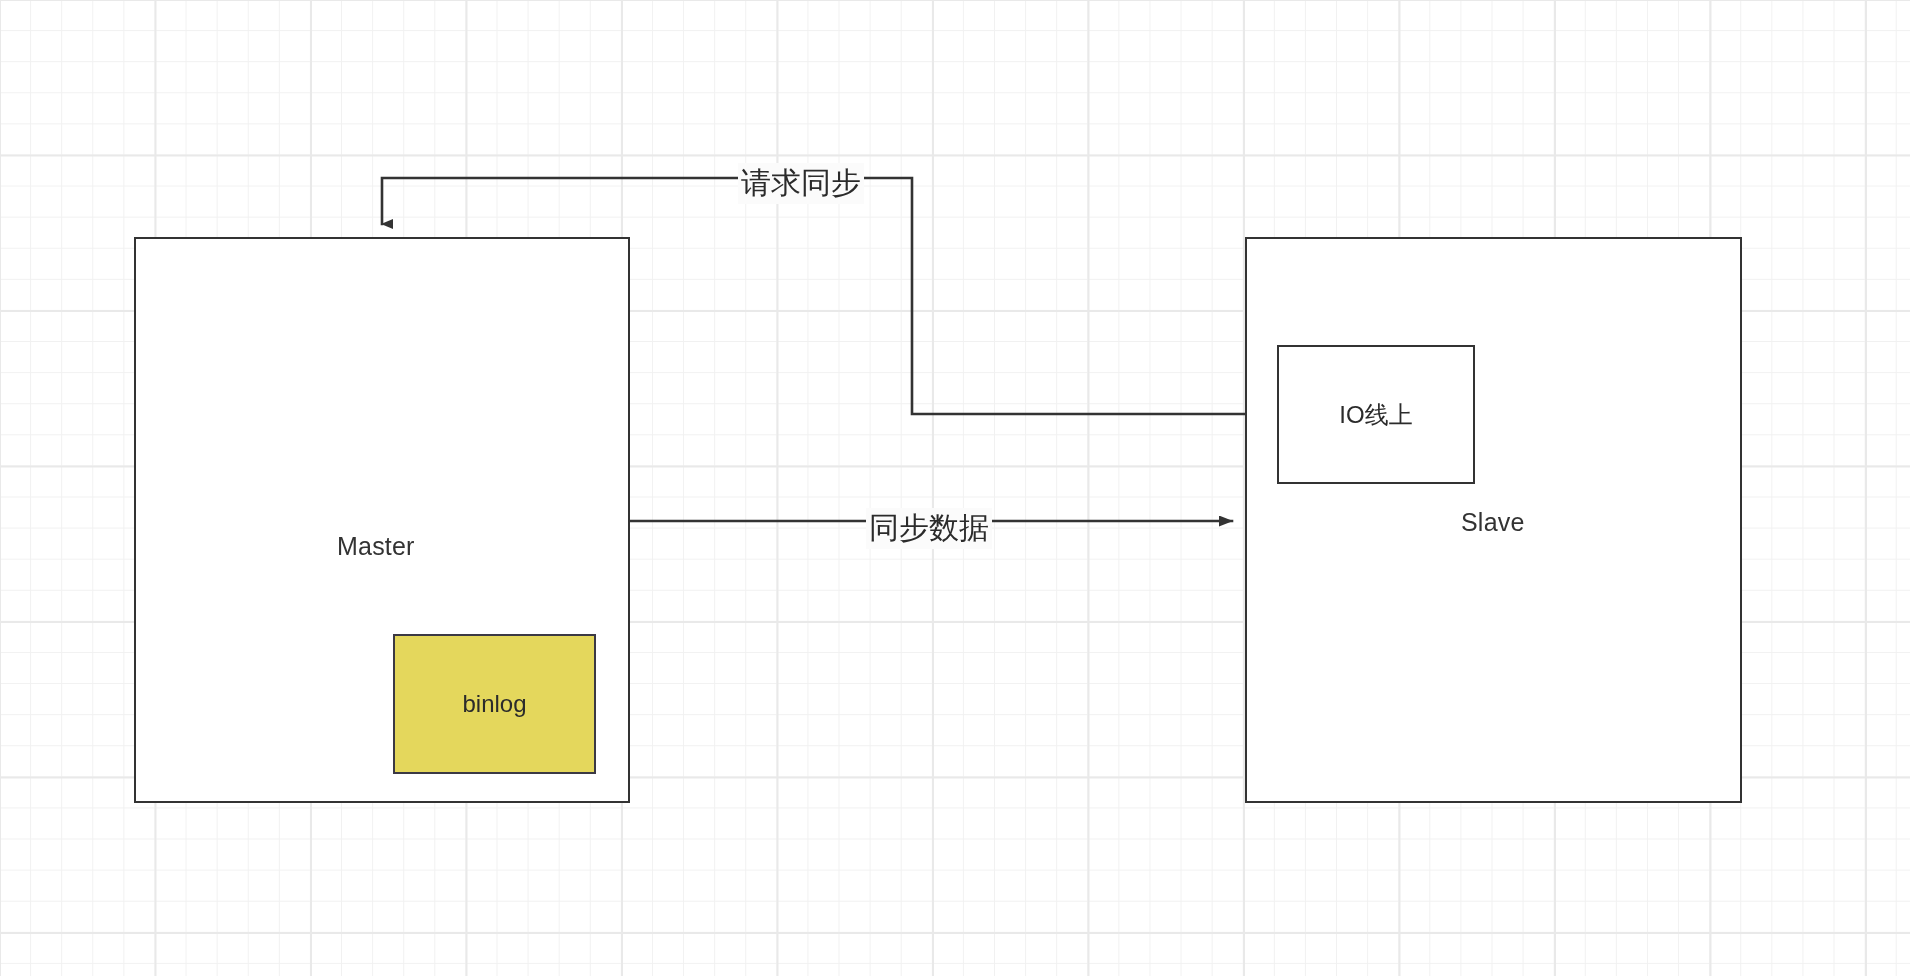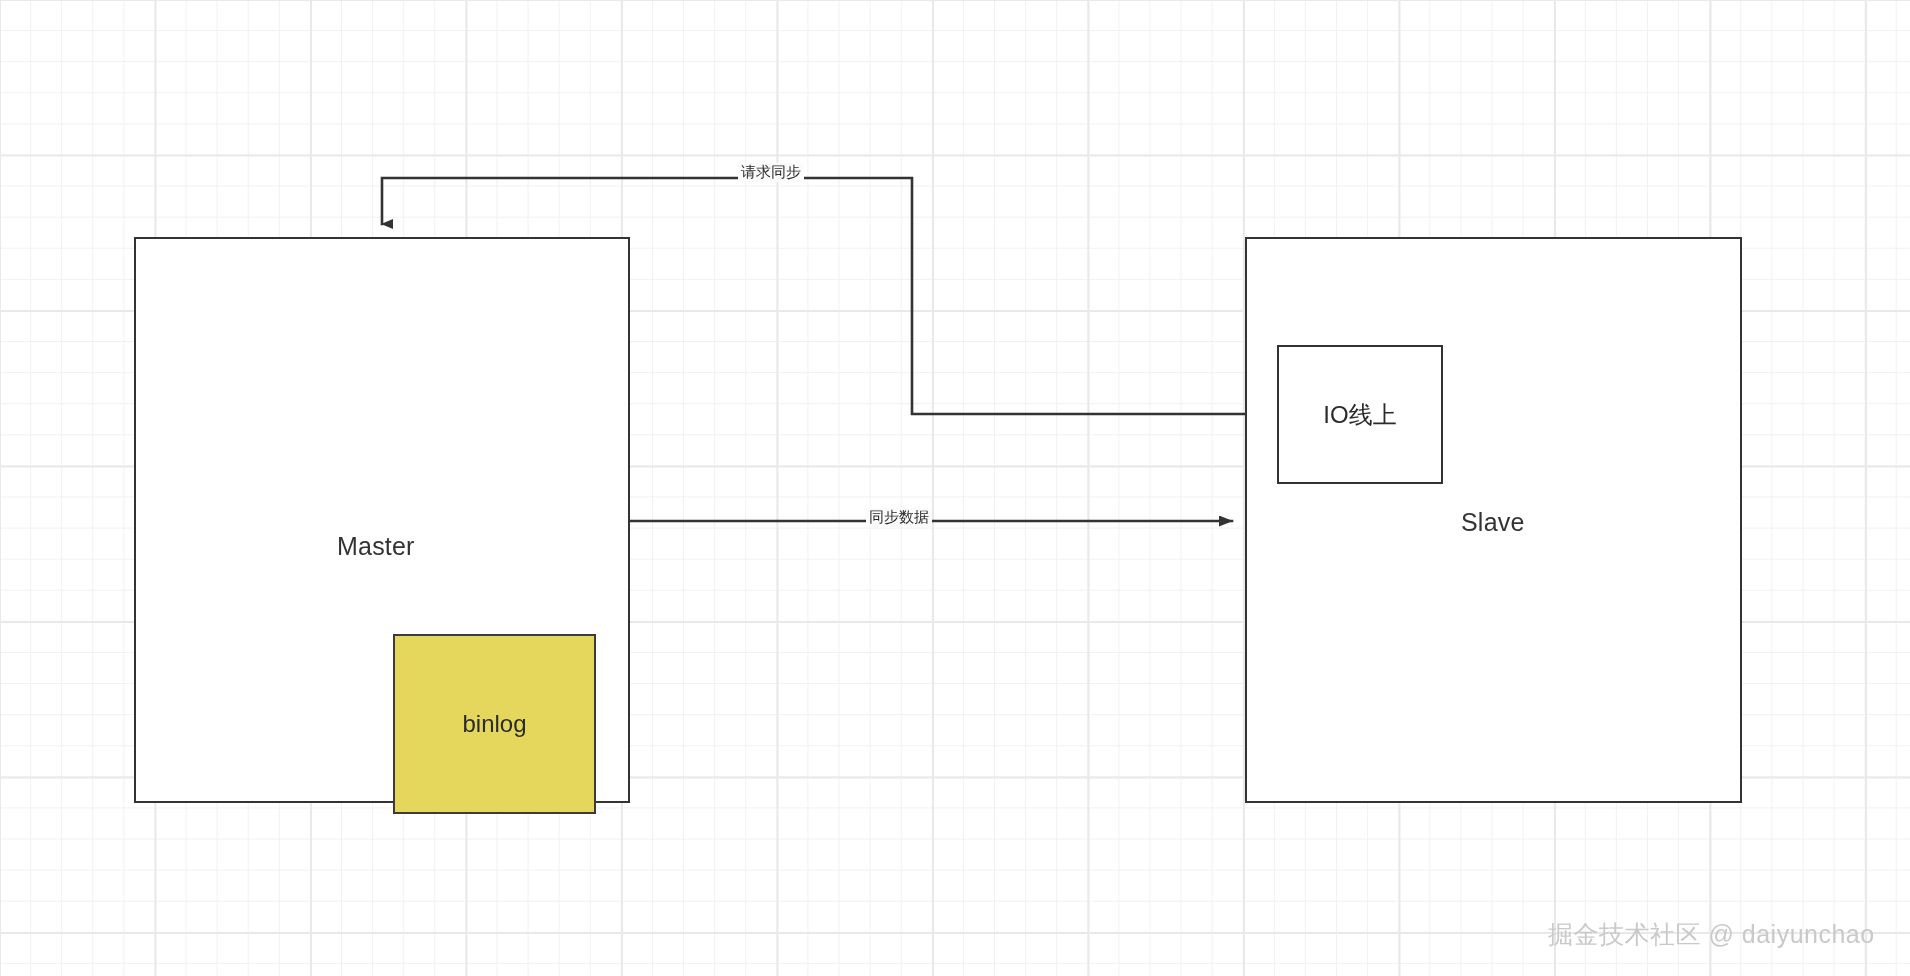--- a/index.html
+++ b/index.html
@@ -51,29 +51,29 @@
     position: absolute;
     white-space: nowrap;
     color: #333333;
     font-size: 25px;
     letter-spacing: 0.2px;
   }
 
   #master-box { left: 134px; top: 237px; width: 496px; height: 566px; }
   #slave-box  { left: 1245px; top: 237px; width: 497px; height: 566px; }
 
-  #io-box { left: 1277px; top: 345px; width: 166px; height: 139px; }
+  #io-box { left: 1277px; top: 345px; width: 198px; height: 139px; }
 
   .log-box {
     position: absolute;
     box-sizing: border-box;
     border: 2.5px solid #3b3944;
   }
   #binlog-box {
-    left: 393px; top: 634px; width: 203px; height: 180px;
+    left: 393px; top: 634px; width: 203px; height: 140px;
     background: #e4d75c;
   }
   #relaylog-box {
     left: 1285px; top: 634px; width: 203px; height: 140px;
     background: #f8d5b2;
   }
   .log-label {
     position: absolute;
     left: 0; right: 0;
     top: 50%;
@@ -93,21 +93,21 @@
     position: absolute;
     font-size: 24px;
     color: #2b2b2b;
   }
 
   
   .edge-label {
     position: absolute;
     white-space: nowrap;
     color: #2b2b2b;
-    font-size: 15px;
+    font-size: 30px;
     background: #fbfbfb;
     padding: 0 3px;
   }
   #label-request-sync { left: 738px; top: 163px; }
   #label-sync-data    { left: 866px; top: 508px; text-align: center; }
 
   
   #watermark {
     position: absolute;
     left: 1548px;
@@ -153,15 +153,14 @@
   <div class="node-label" id="slave-label">Slave</div>
 
   <div class="node" id="io-box">
     <div id="io-label">IO线上</div>
   </div>
 
 
   <div class="edge-label" id="label-request-sync">请求同步</div>
   <div class="edge-label" id="label-sync-data">同步数据</div>
 
-  <div id="watermark">掘金技术社区 @ daiyunchao</div>
 
 </div>
 
 </body></html>

